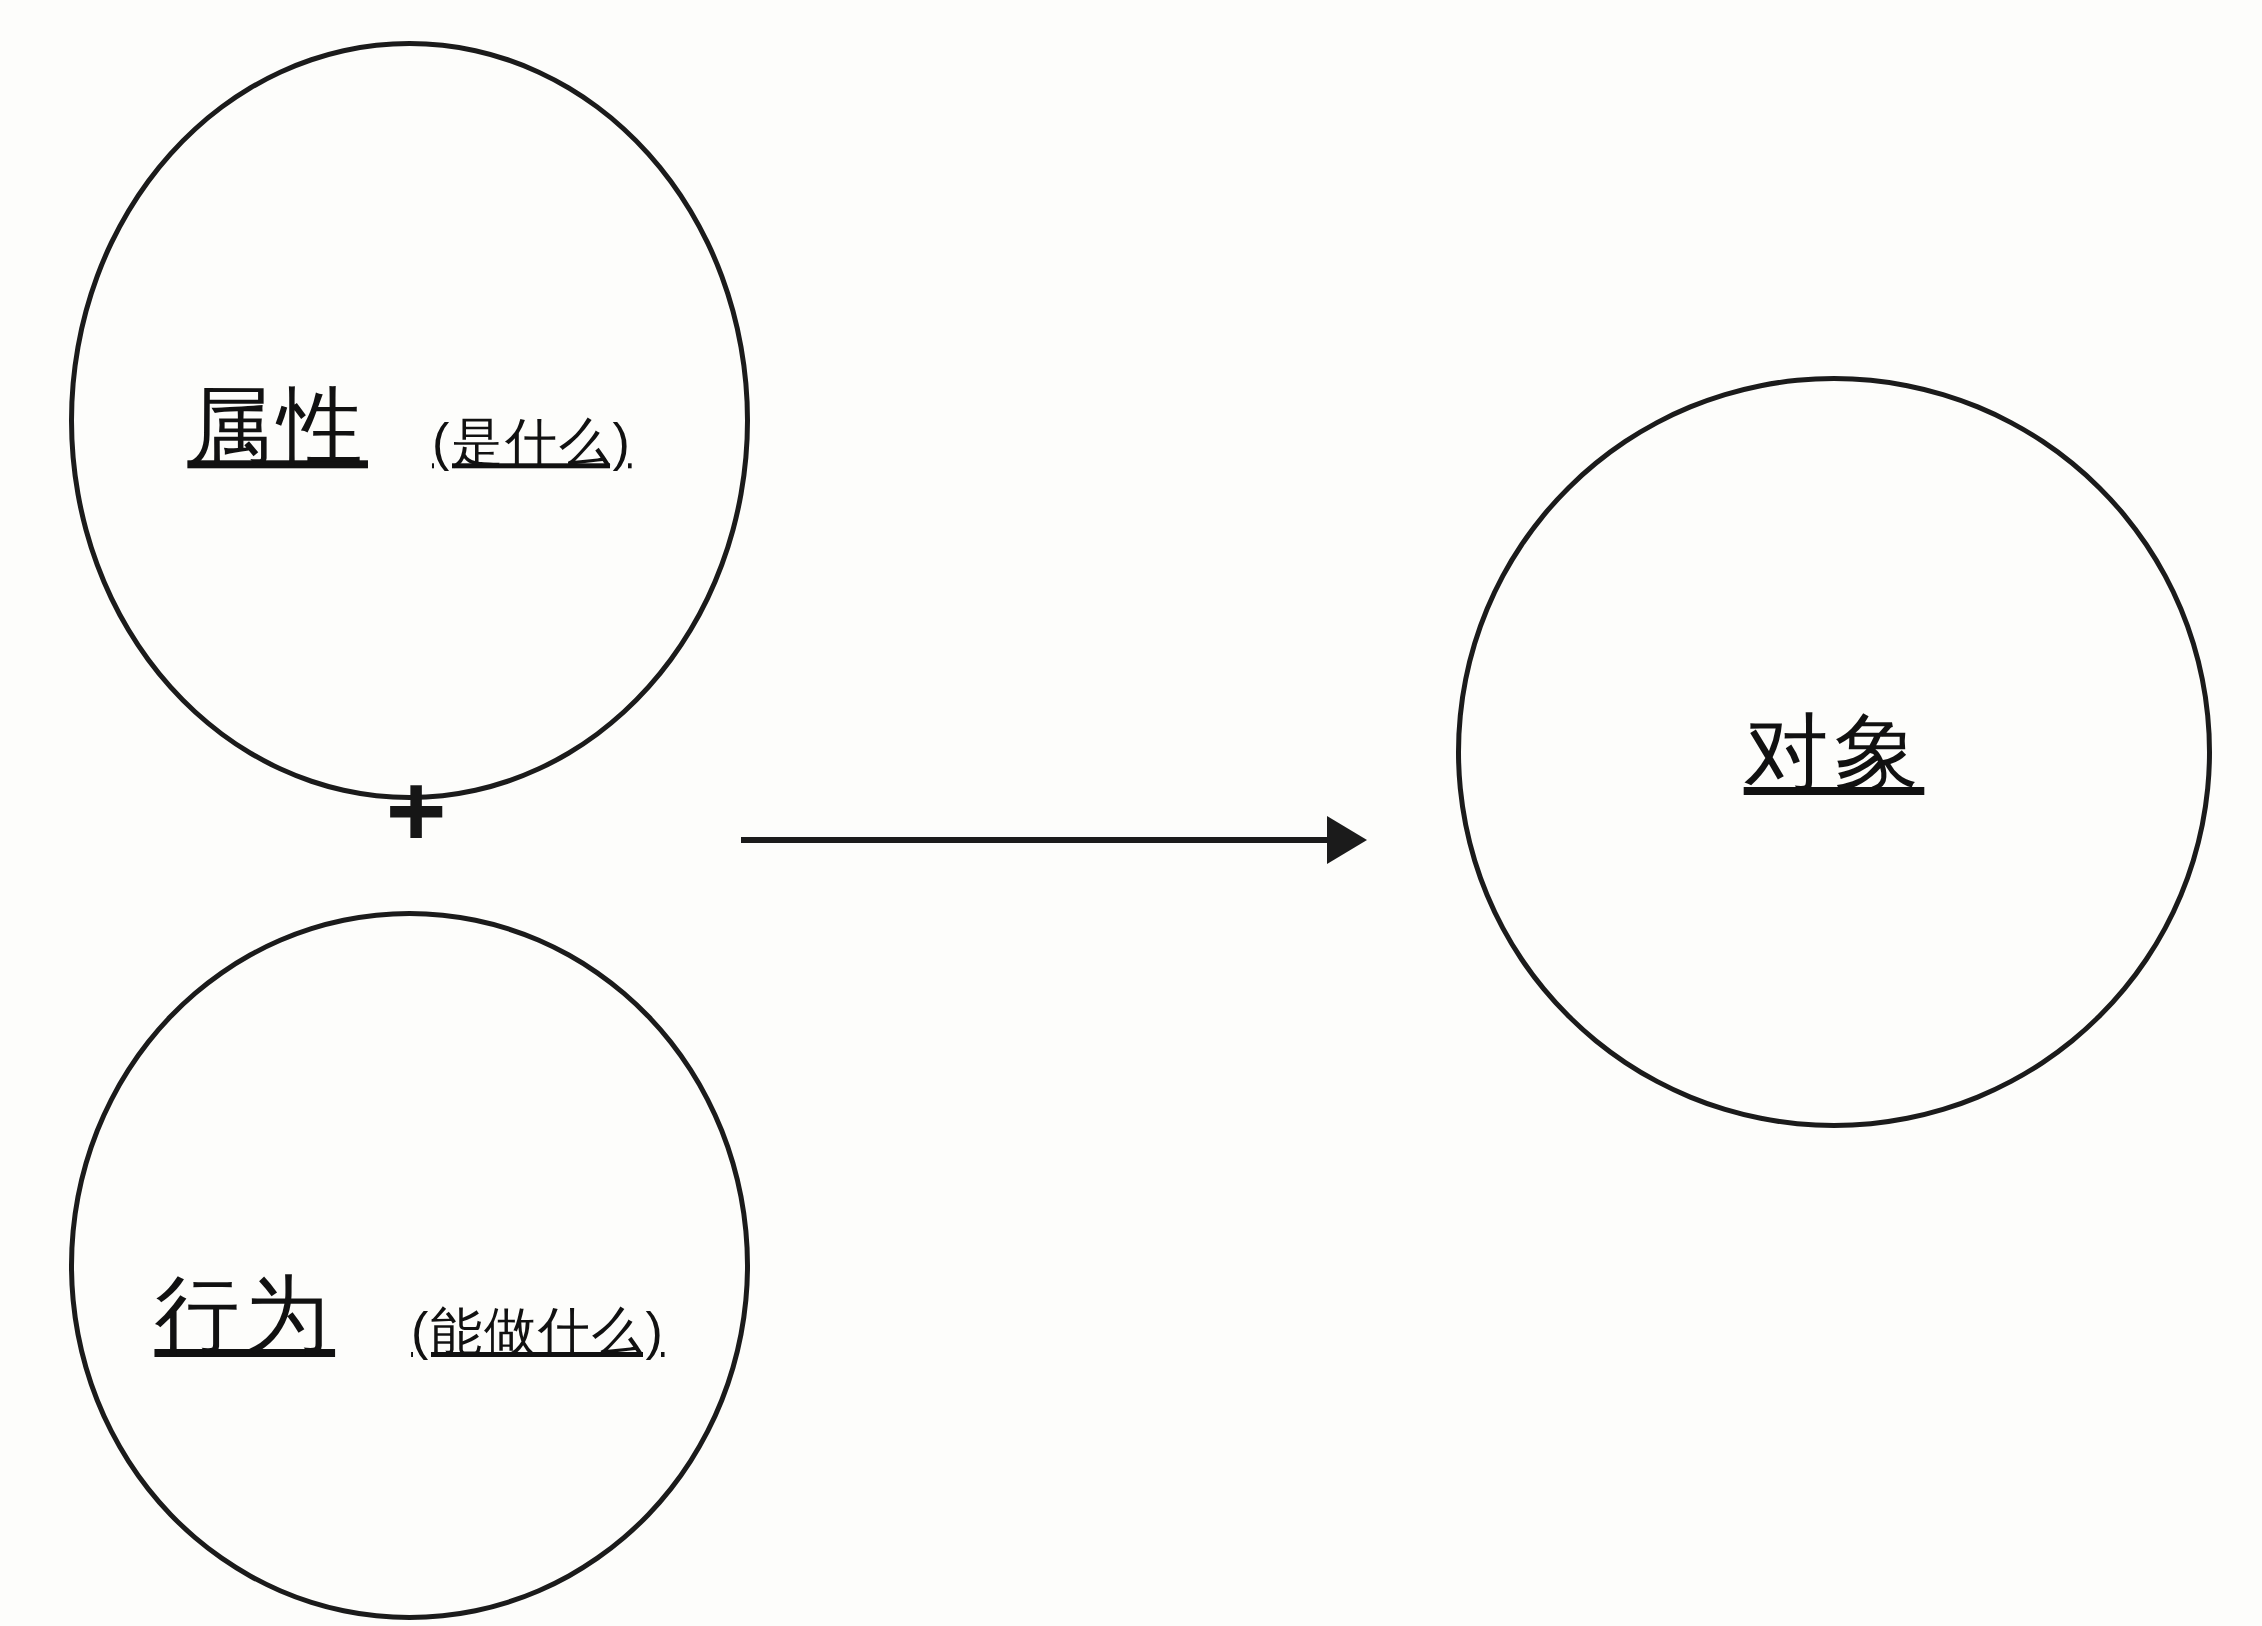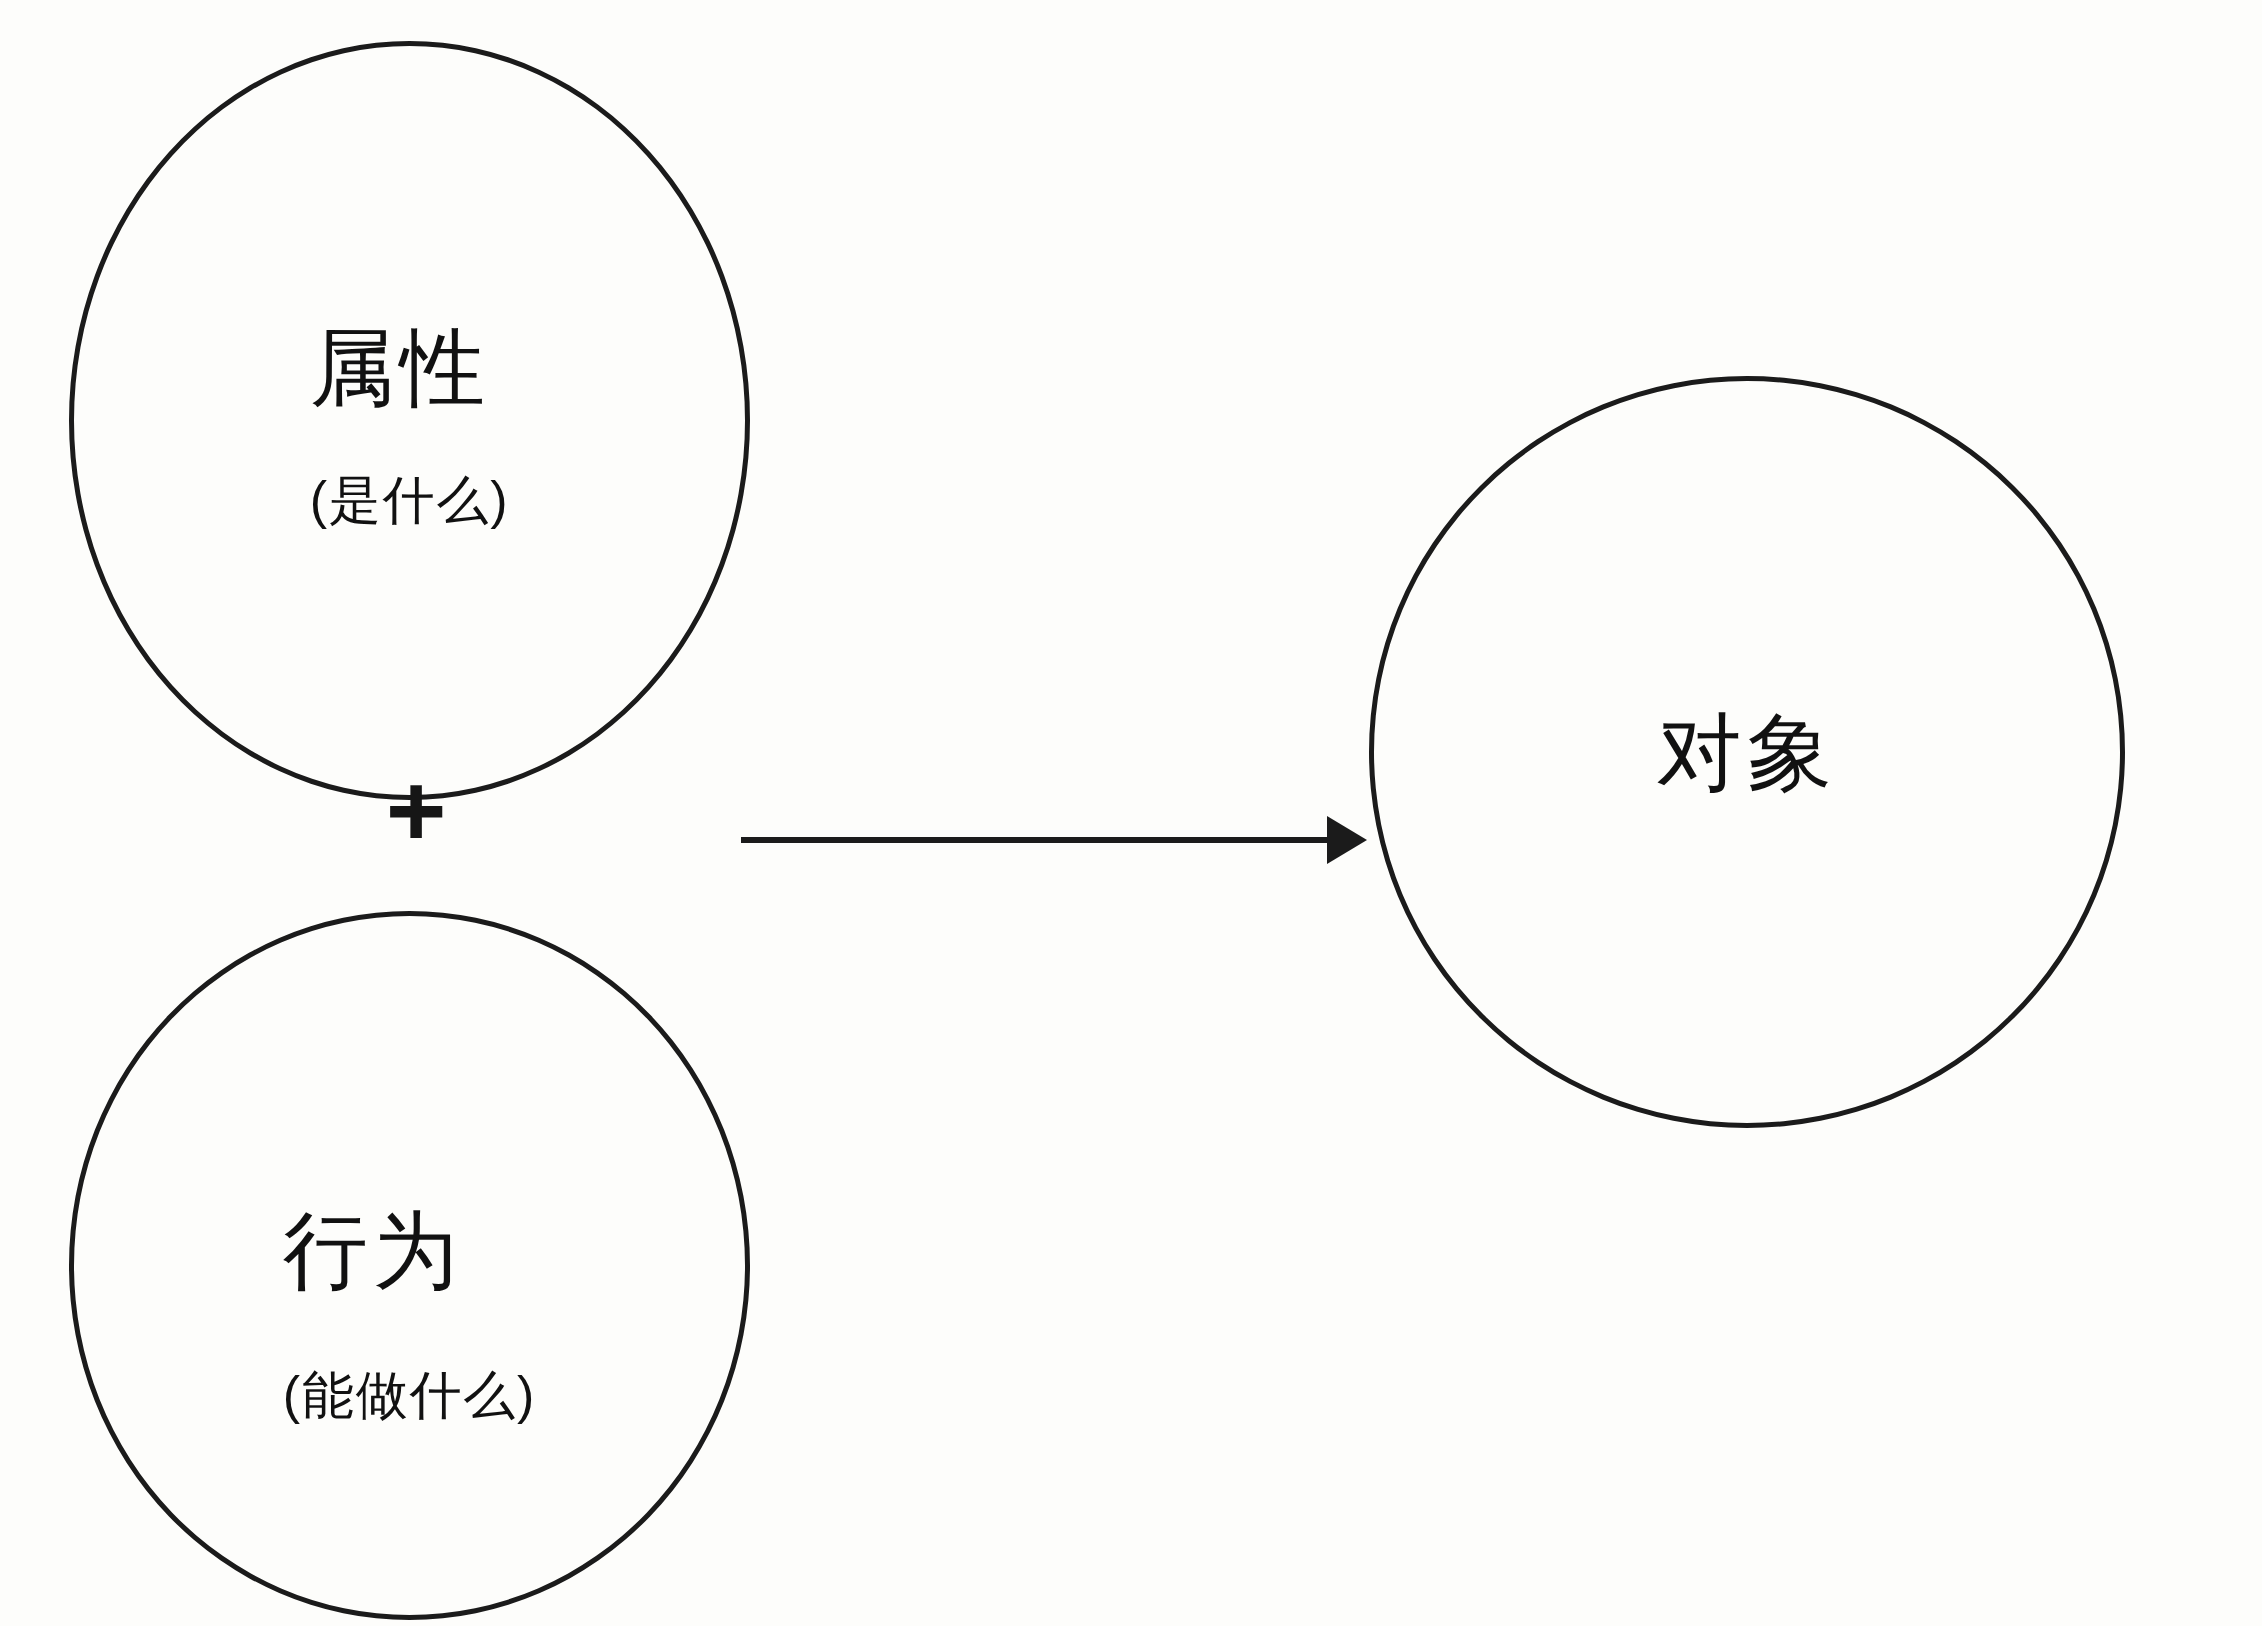--- a/index.html
+++ b/index.html
@@ -32,31 +32,32 @@
     width: 681px;
     height: 759px;
   }
   .circle-behavior {
     left: 69px;
     top: 911px;
     width: 681px;
     height: 709px;
   }
   .circle-object {
-    left: 1369px;
+    left: 1456px;
     top: 376px;
     width: 756px;
     height: 752px;
   }
   .label {
     display: flex;
-    flex-direction: column;
-    align-items: flex-start;
+    flex-direction: row;
+    align-items: flex-end;
     text-align: center;
     line-height: 1.0;
+    text-decoration: underline;
   }
   .circle-attribute .label { gap: 64px; transform: translateY(5.3px); }
   .circle-behavior  .label { gap: 76px; transform: translateY(49px); }
   .node-title {
     font-size: 85px;
     letter-spacing: 5.3px;
     font-weight: 500;
     white-space: nowrap;
   }
   .node-subtitle {

